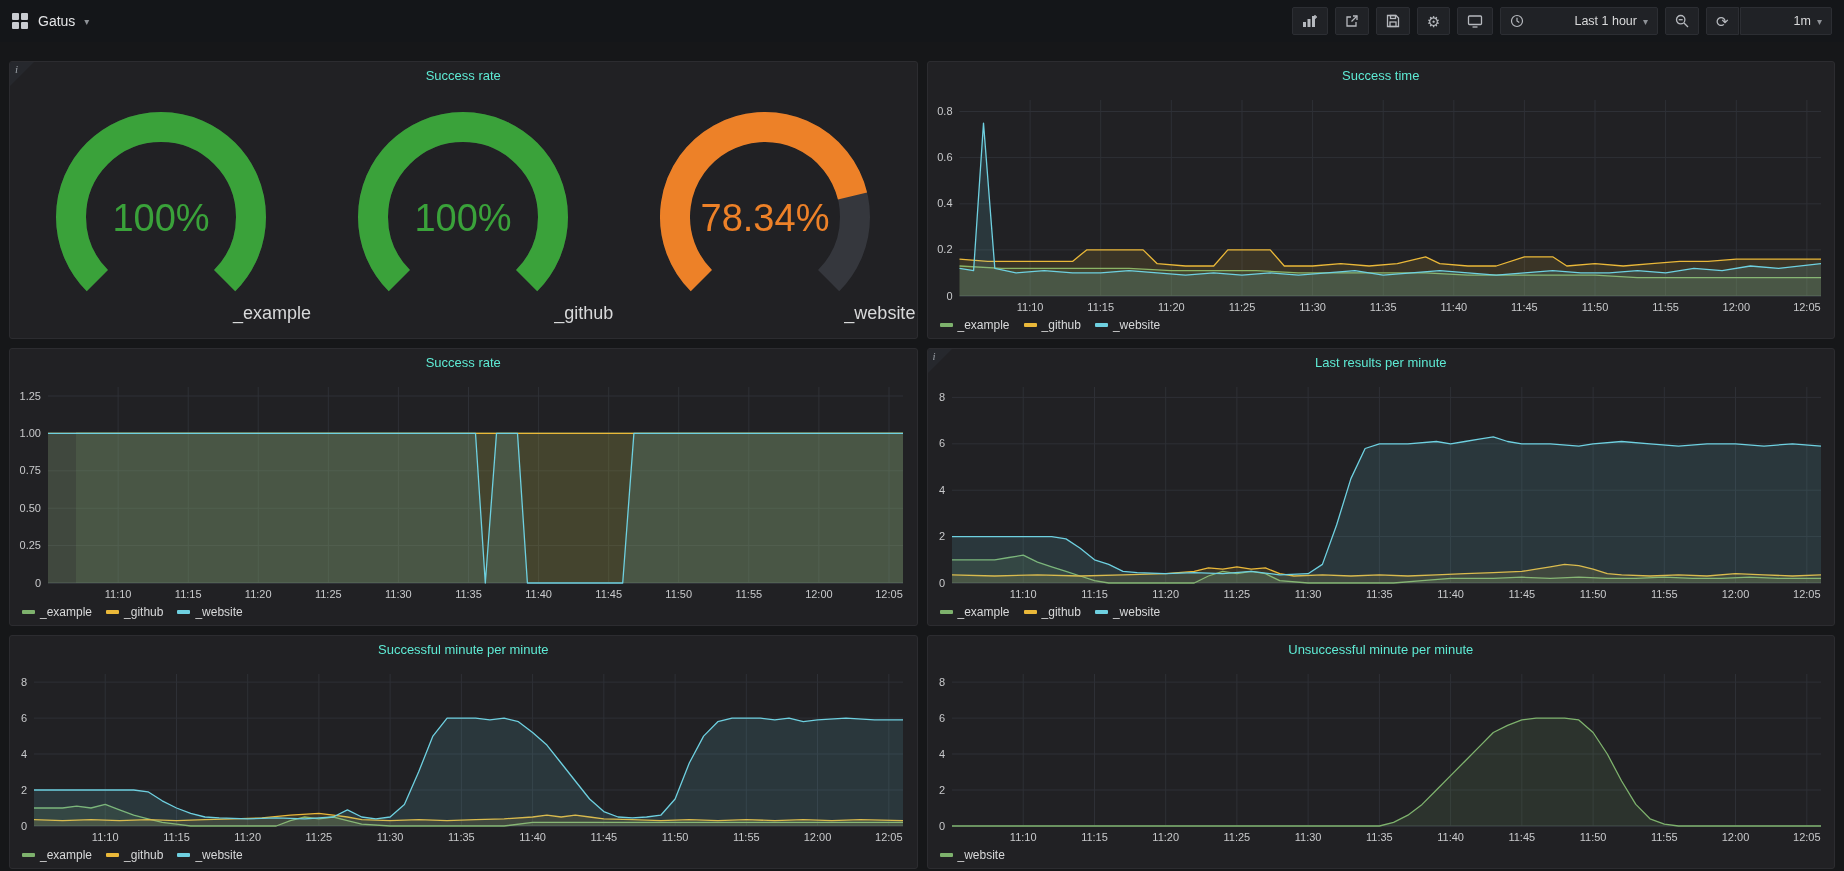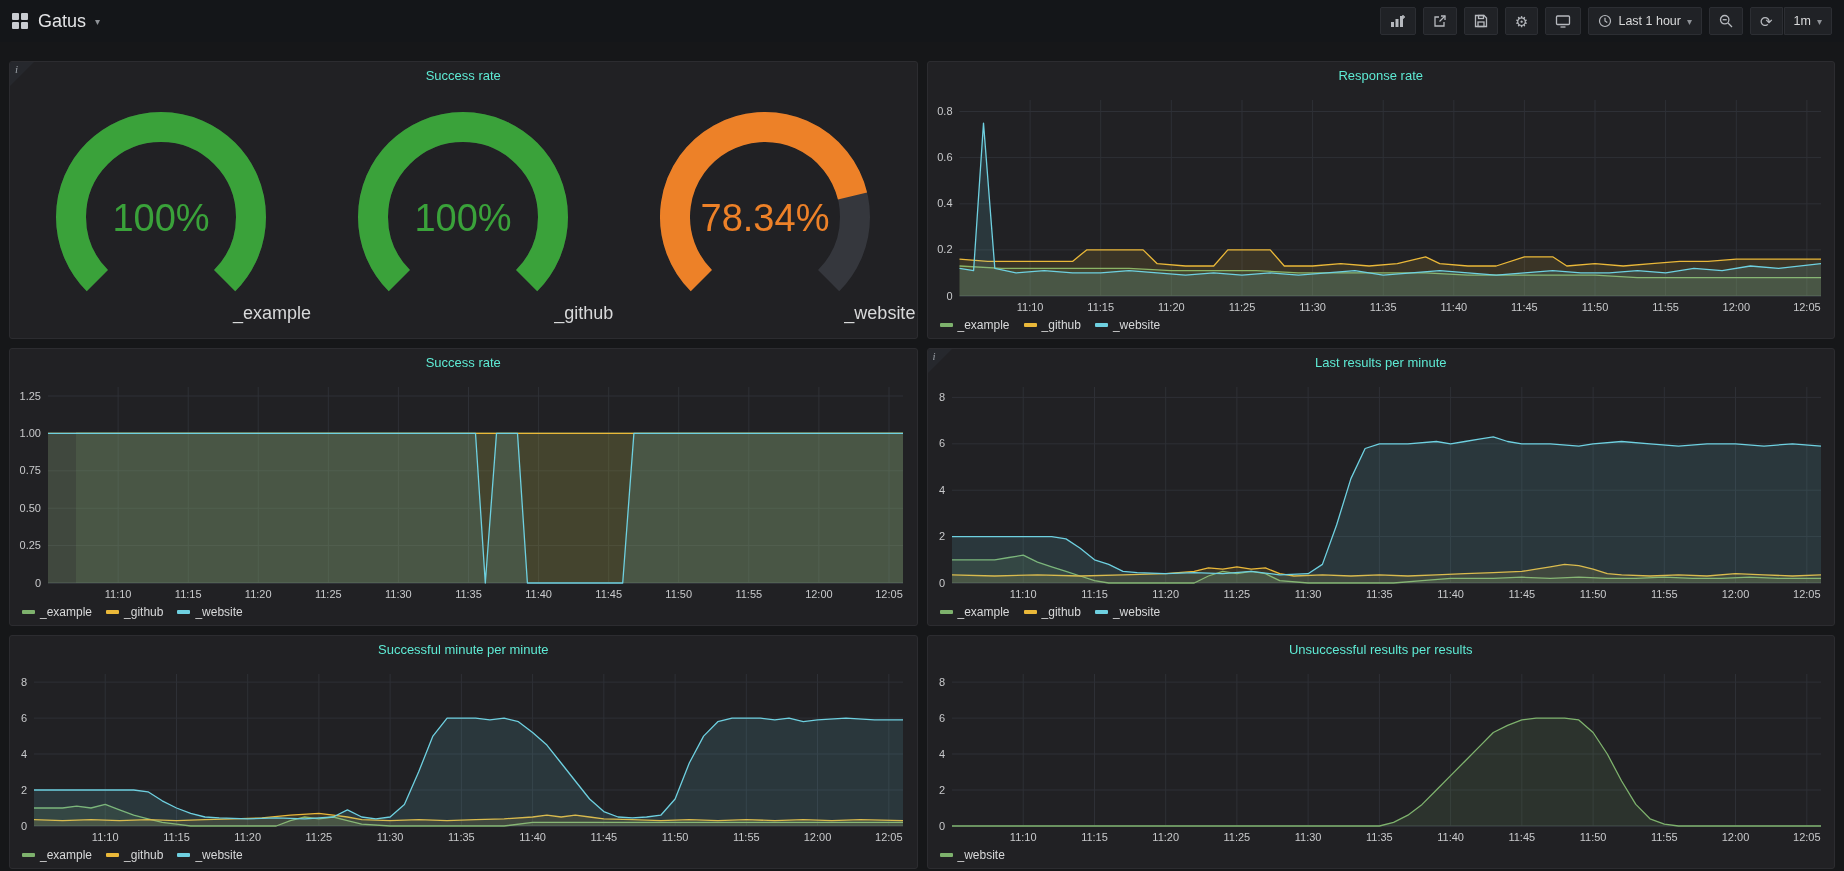--- a/index.html
+++ b/index.html
@@ -5,32 +5,32 @@
   * { box-sizing: border-box; margin: 0; padding: 0; }
   html,body { width: 1844px; height: 871px; overflow: hidden;
     background: #161719; font-family: "Liberation Sans", "DejaVu Sans", sans-serif; }
 
   
   .navbar { height: 42px; background: #141619; display: flex; align-items: center;
     padding: 0 12px; color: #d8d9da; }
   .nav-left { display: flex; align-items: center; gap: 9px; }
   .grid-icon { display: inline-flex; width: 17px; height: 17px; flex-wrap: wrap; gap: 2px; }
   .grid-icon i { width: 7px; height: 7px; background: #c9ccd1; border-radius: 1px; }
-  .dash-title { font-size: 18px; font-weight: 500; color: #e3e4e6; cursor: pointer; }
+  .dash-title { font-size: 14px; font-weight: 500; color: #e3e4e6; cursor: pointer; }
   .caret { color: #8e9297; font-size: 10px; }
   .nav-right { margin-left: auto; display: flex; align-items: center; gap: 7px; }
   .nav-btn { display: inline-flex; align-items: center; gap: 6px; height: 28px;
     padding: 0 9px; background: #202226; border: 1px solid #2c2e33; border-radius: 2px;
     color: #b6b9be; font-size: 12.5px; cursor: pointer; font-family: inherit; }
   .nav-btn svg { display: block; }
   .nav-btn .glyph { font-size: 15px; line-height: 1; }
   .nav-group { display: flex; }
   .nav-group .nav-btn:first-child { border-radius: 2px 0 0 2px; }
   .nav-group .nav-btn:last-child { border-radius: 0 2px 2px 0; margin-left: 1px; }
-  .accent { color: #d8d9da; }
+  .accent { color: #d8d9da; margin-left: 44px; }
 
   
   .dashboard { padding: 19px 9px 0 9px; display: grid;
     grid-template-columns: 1fr 1fr; grid-template-rows: 278px 278px 234px; gap: 9px; }
   .panel { background: #212124; border: 1px solid #2c2c30; border-radius: 3px;
     display: flex; flex-direction: column; position: relative; overflow: hidden; }
   .panel-title { height: 28px; line-height: 28px; text-align: center; font-size: 13px;
     font-weight: 500; color: #5eead4; cursor: pointer; flex: 0 0 auto; }
   .info-corner { position: absolute; top: 0; left: 0; width: 0; height: 0;
     border-top: 24px solid #26282d; border-right: 24px solid transparent; cursor: pointer; }
@@ -166,21 +166,21 @@
         <path d="M 86.36 175.64 A 90 90 0 1 1 213.64 175.64" stroke="#35373d" stroke-width="30" fill="none"></path>
         <path d="M 86.36 175.64 A 90 90 0 1 1 237.52 91.02" stroke="#ed8128" stroke-width="30" fill="none"></path>
         <text x="150" y="126" text-anchor="middle" class="gauge-value" fill="#ed8128">78.34%</text>
       </svg>
       <div class="gauge-label">_website</div>
     </div>
       </div>
   </section>
 
   <section class="panel">
-    <header class="panel-title">Response rate</header>
+    <header class="panel-title">Success time</header>
     <div class="panel-body">
       <div class="chart"><svg width="907" height="226">
             <line x1="102.1" x2="102.1" y1="10" y2="206" stroke="#2e3036"></line>
             <line x1="172.7" x2="172.7" y1="10" y2="206" stroke="#2e3036"></line>
             <line x1="243.3" x2="243.3" y1="10" y2="206" stroke="#2e3036"></line>
             <line x1="314.0" x2="314.0" y1="10" y2="206" stroke="#2e3036"></line>
             <line x1="384.6" x2="384.6" y1="10" y2="206" stroke="#2e3036"></line>
             <line x1="455.2" x2="455.2" y1="10" y2="206" stroke="#2e3036"></line>
             <line x1="525.8" x2="525.8" y1="10" y2="206" stroke="#2e3036"></line>
             <line x1="596.4" x2="596.4" y1="10" y2="206" stroke="#2e3036"></line>
@@ -423,21 +423,21 @@
           </span>
           <span class="legend-item">
             <span class="legend-marker" style="background:#6ED0E0"></span>
             <span>_website</span>
           </span>
         </div>
     </div>
   </section>
 
   <section class="panel">
-    <header class="panel-title">Unsuccessful results per results</header>
+    <header class="panel-title">Unsuccessful minute per minute</header>
     <div class="panel-body">
       <div class="chart"><svg width="907" height="182">
             <line x1="95.2" x2="95.2" y1="10" y2="162" stroke="#2e3036"></line>
             <line x1="166.5" x2="166.5" y1="10" y2="162" stroke="#2e3036"></line>
             <line x1="237.7" x2="237.7" y1="10" y2="162" stroke="#2e3036"></line>
             <line x1="308.9" x2="308.9" y1="10" y2="162" stroke="#2e3036"></line>
             <line x1="380.1" x2="380.1" y1="10" y2="162" stroke="#2e3036"></line>
             <line x1="451.4" x2="451.4" y1="10" y2="162" stroke="#2e3036"></line>
             <line x1="522.6" x2="522.6" y1="10" y2="162" stroke="#2e3036"></line>
             <line x1="593.8" x2="593.8" y1="10" y2="162" stroke="#2e3036"></line>

